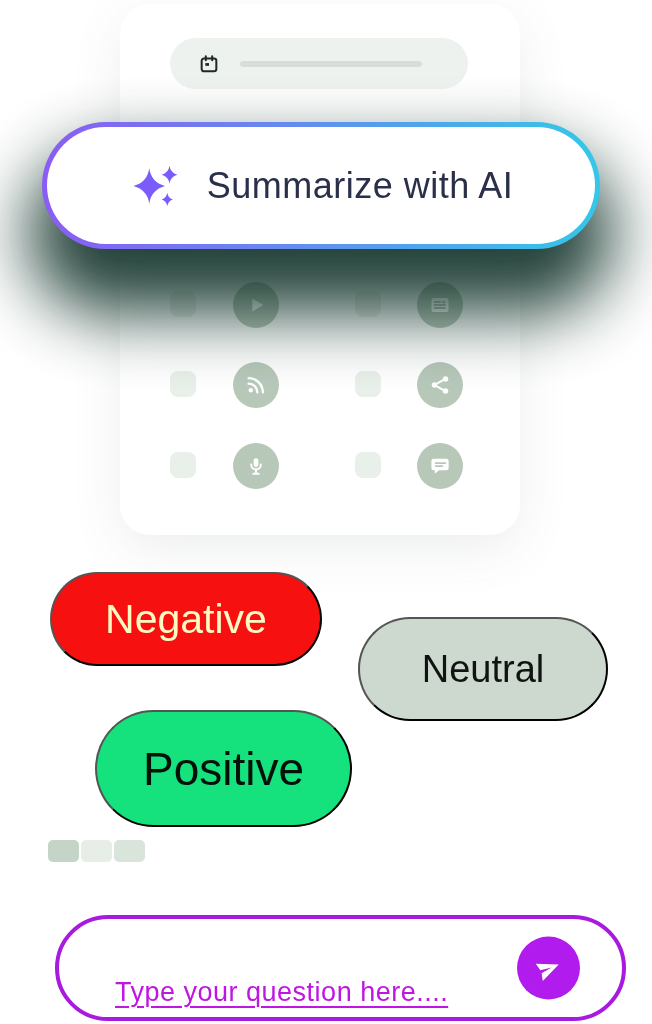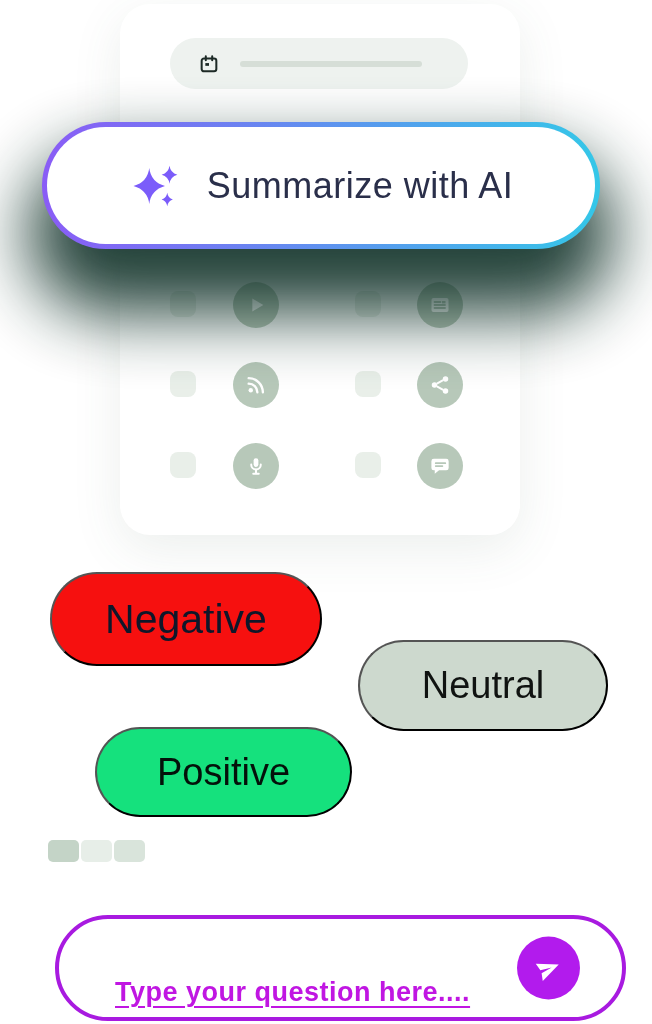--- a/index.html
+++ b/index.html
@@ -61,38 +61,38 @@
   .circle.c1 { left: 113px; } .circle.c2 { left: 297px; }
   .sq.r1 { top: 287px; } .sq.r2 { top: 367px; } .sq.r3 { top: 448px; }
   .circle.r1 { top: 278px; } .circle.r2 { top: 358px; } .circle.r3 { top: 439px; }
 
   
   .pill {
     position: absolute; border-radius: 999px;
     display: flex; align-items: center; justify-content: center;
     cursor: pointer; font-weight: 500;
   }
-  .pill-negative { left: 50px;  top: 572px; width: 272px; height: 94px; color: #0f172a; font-size: 41px; }
-  .pill-neutral  { left: 358px; top: 640px; width: 250px; height: 91px; color: #101311; font-size: 38px; }
-  .pill-positive { left: 95px;  top: 710px; width: 257px; height: 90px; color: #04110a; font-size: 38px; margin-top: 17px; }
+  .pill-negative { left: 50px;  top: 572px; width: 272px; height: 94px; color: #fef9c3; font-size: 41px; }
+  .pill-neutral  { left: 358px; top: 617px; width: 250px; height: 104px; color: #101311; font-size: 38px; }
+  .pill-positive { left: 95px;  top: 710px; width: 257px; height: 117px; color: #04110a; font-size: 46px; }
 
   
   .segments { position: absolute; left: 48px; top: 840px; display: flex; gap: 2px; }
   .segments span { width: 31px; height: 22px; border-radius: 5px; display: block; }
 
   
   .chat-input {
     position: absolute; left: 55px; top: 915px;
     width: 571px; height: 106px;
     border: 4px solid #a81ae0; border-radius: 56px;
     background: #ffffff; display: flex; align-items: center;
     padding-left: 56px; cursor: text;
   }
   .chat-placeholder {
-    font-size: 27px; font-weight: 700; color: #c016e2;
+    font-size: 27px; font-weight: 400; color: #c016e2;
     letter-spacing: 0.5px;
     text-decoration: underline;
     text-decoration-thickness: 2px;
     text-underline-offset: 5px;
     margin-top: 48px;
   }
   .send-button {
     position: absolute; right: 42px; top: 50%; transform: translateY(-50%);
     width: 63px; height: 63px; border-radius: 50%;
     background: #b21bed; border: none;

